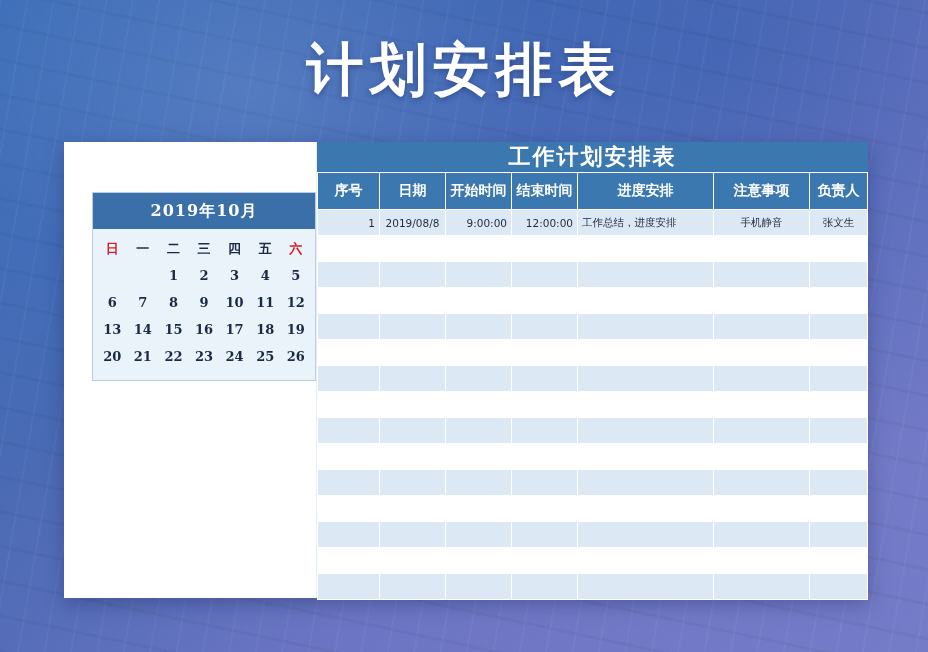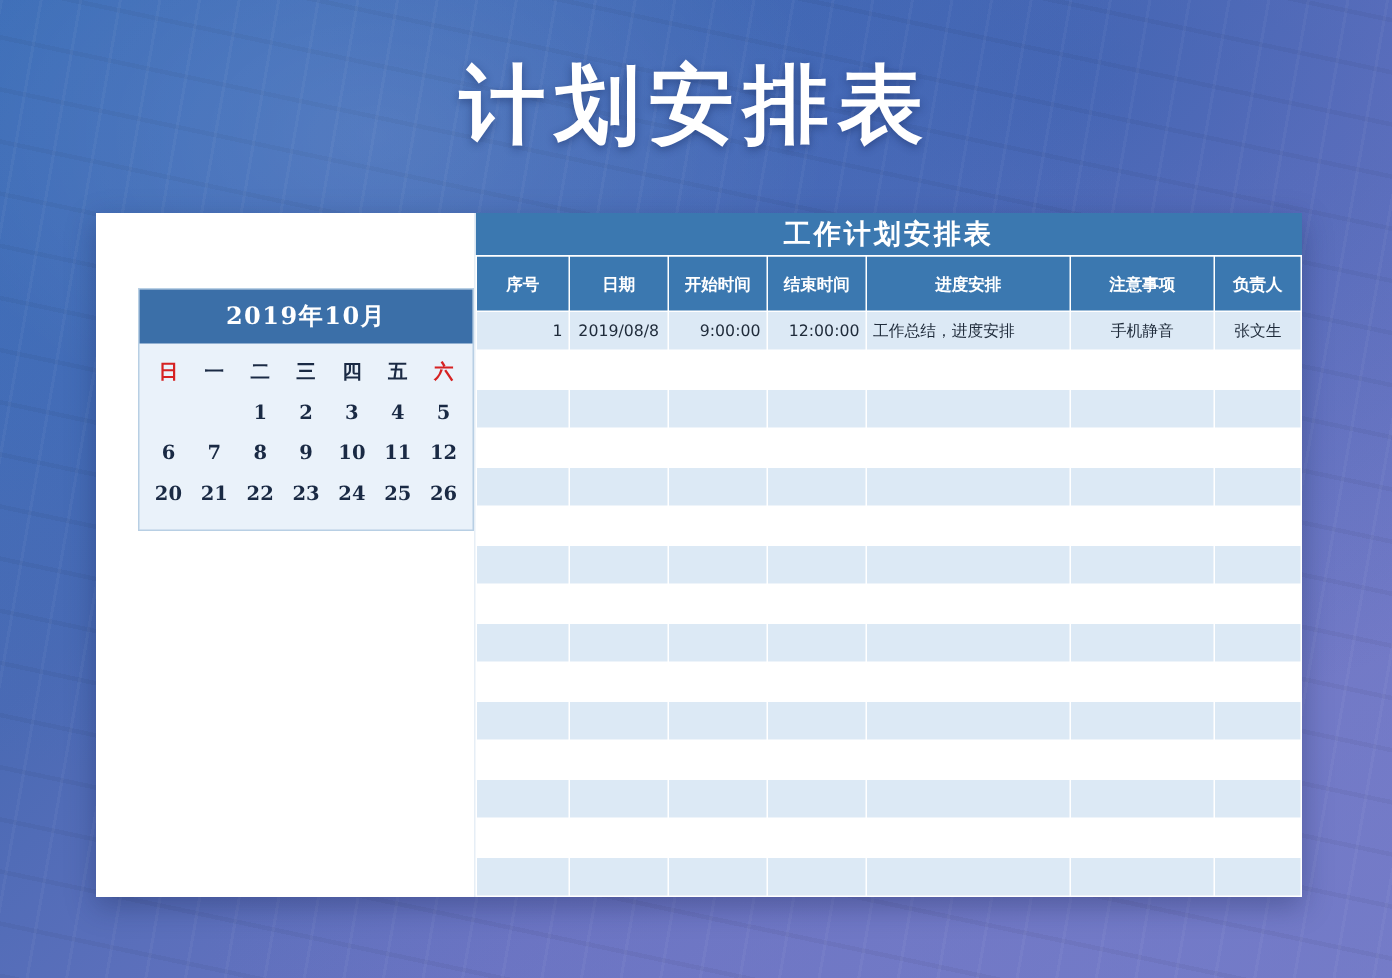--- a/index.html
+++ b/index.html
@@ -126,37 +126,37 @@
     flex: 1 1 auto;
     height: 100%;
     background: #ffffff;
     display: flex;
     flex-direction: column;
   }
   .tbl-title {
     height: 53px;
     background: #3b78b0;
     color: #ffffff;
-    font-size: 18px;
+    font-size: 22px;
     font-weight: bold;
     display: flex;
     align-items: center;
     justify-content: center;
     letter-spacing: 2px;
     font-family: "DejaVu Sans", sans-serif;
   }
   table.plan {
     width: 100%;
     border-collapse: collapse;
     table-layout: fixed;
   }
   table.plan th {
     background: #3b78b0;
     color: #ffffff;
-    font-size: 11px;
+    font-size: 14px;
     font-weight: bold;
     height: 34px;
     border: 1px solid #ffffff;
     font-family: "DejaVu Sans", sans-serif;
   }
   table.plan td {
     height: 25px;
     border: 1px solid #ffffff;
     font-size: 10.5px;
     color: #1f2b3a;
@@ -211,20 +211,29 @@
           <div class="cal-row">
             <div class="cal-cell">6</div>
             <div class="cal-cell">7</div>
             <div class="cal-cell">8</div>
             <div class="cal-cell">9</div>
             <div class="cal-cell">10</div>
             <div class="cal-cell">11</div>
             <div class="cal-cell">12</div>
           </div>
 
+          <div class="cal-row">
+            <div class="cal-cell">13</div>
+            <div class="cal-cell">14</div>
+            <div class="cal-cell">15</div>
+            <div class="cal-cell">16</div>
+            <div class="cal-cell">17</div>
+            <div class="cal-cell">18</div>
+            <div class="cal-cell">19</div>
+          </div>
 
           <div class="cal-row">
             <div class="cal-cell">20</div>
             <div class="cal-cell">21</div>
             <div class="cal-cell">22</div>
             <div class="cal-cell">23</div>
             <div class="cal-cell">24</div>
             <div class="cal-cell">25</div>
             <div class="cal-cell">26</div>
           </div>

